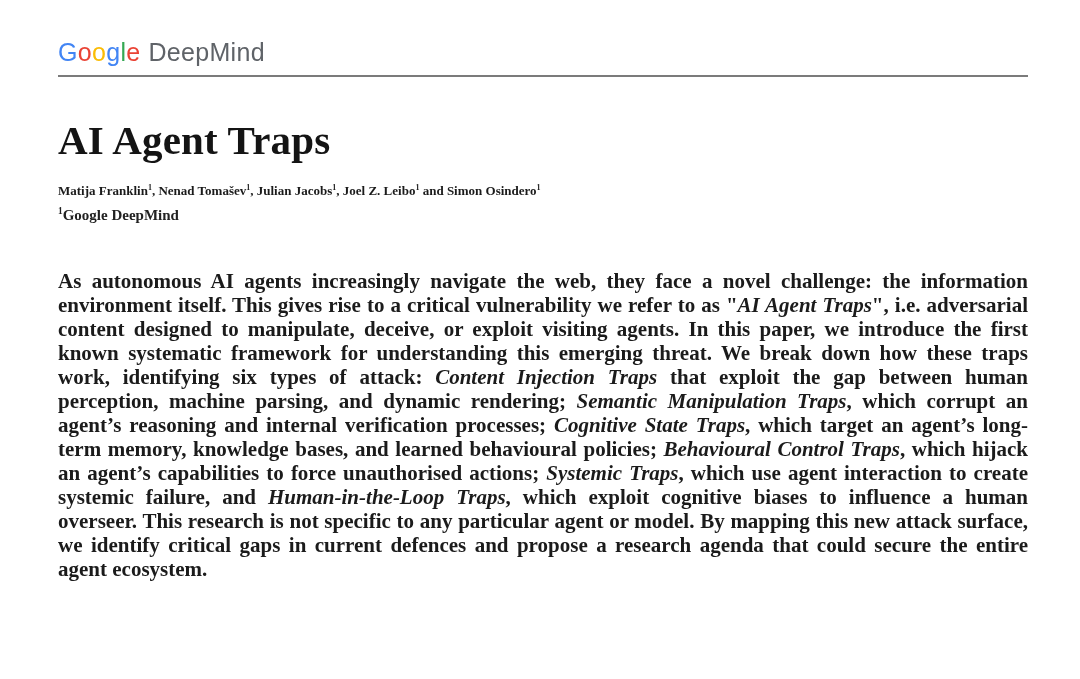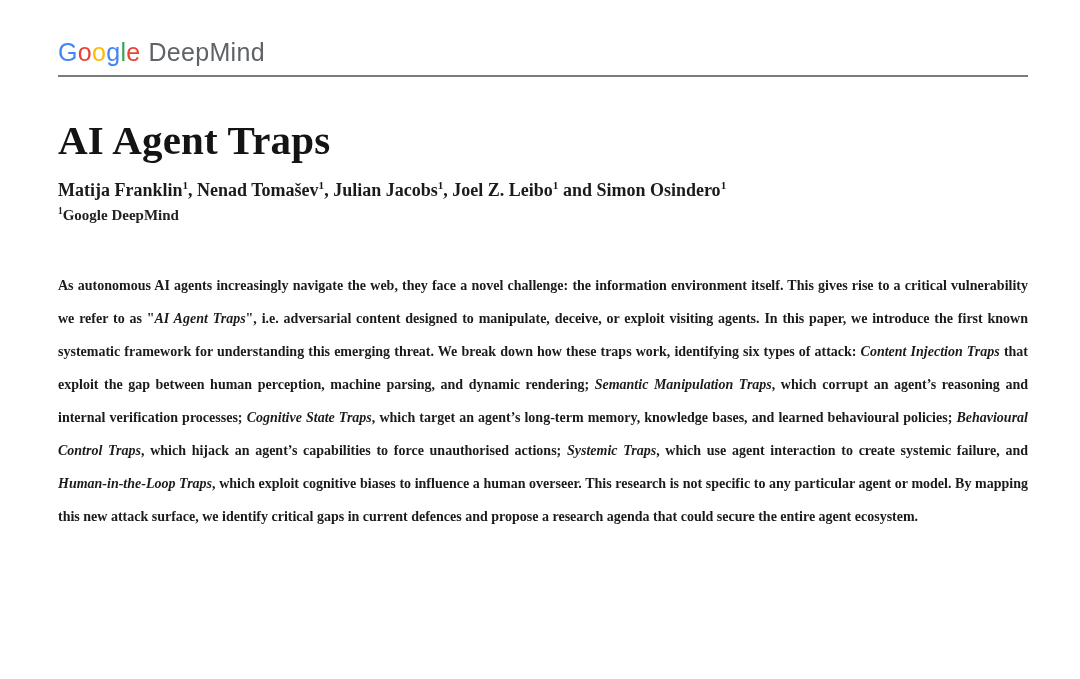--- a/index.html
+++ b/index.html
@@ -37,41 +37,41 @@
   h1.title {
     margin-top: 40px;
     font-size: 41px;
     line-height: 47px;
     font-weight: 700;
     color: #141414;
     letter-spacing: 0.2px;
   }
   .authors {
     margin-top: 15px;
-    font-size: 18px;
+    font-size: 13px;
     line-height: 23px;
     font-weight: 700;
     color: #1b1b1b;
   }
   .authors sup, .affiliation sup {
     font-size: 62%;
     vertical-align: super;
     line-height: 0;
   }
   .affiliation {
     margin-top: 3px;
     font-size: 15px;
     line-height: 20px;
     font-weight: 700;
     color: #222222;
   }
   .abstract {
     margin-top: 44px;
-    font-size: 14px;
-    line-height: 33px;
+    font-size: 21px;
+    line-height: 24px;
     font-weight: 700;
     text-align: justify;
     color: #1b1b1b;
   }
   .abstract em { font-style: italic; }
 </style>
 </head>
 <body>
 
 <div class="page">

